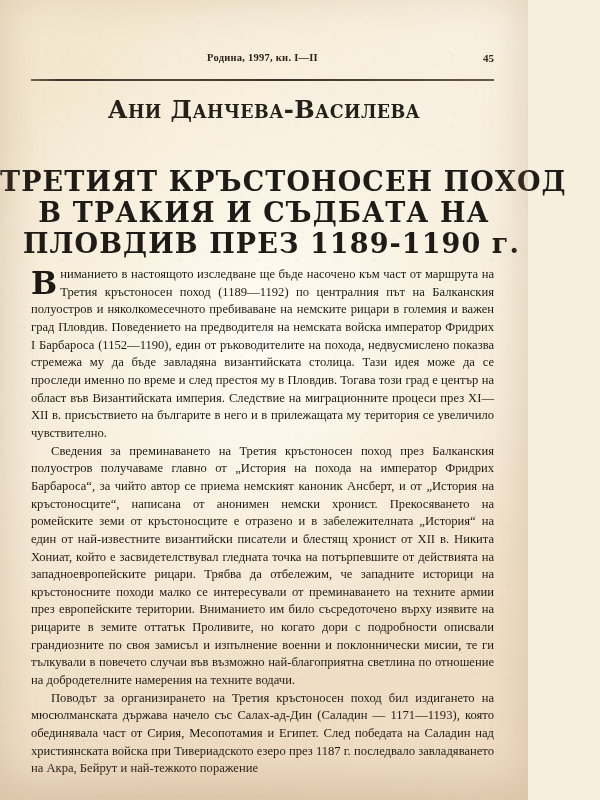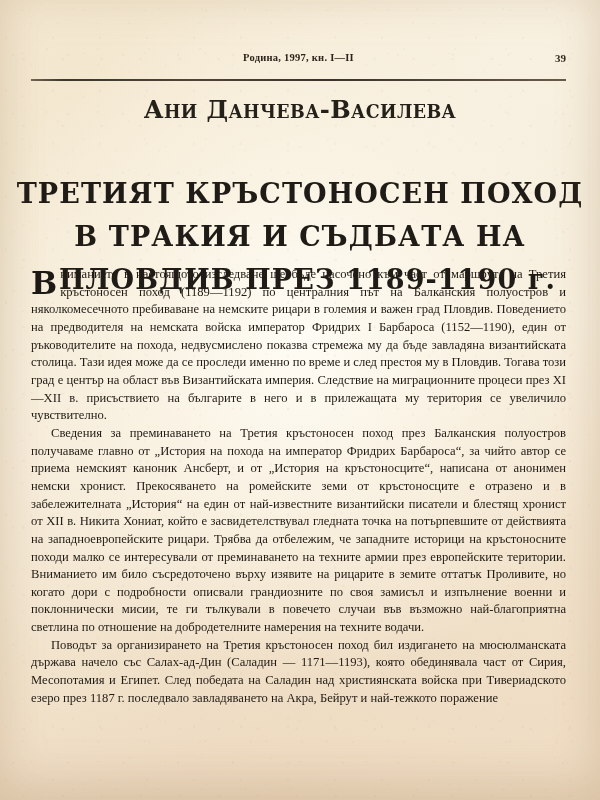--- a/index.html
+++ b/index.html
@@ -10,21 +10,21 @@
     width: 600px;
     height: 800px;
     overflow: hidden;
     background: #f7efdd;
     font-family: "Liberation Serif", serif;
   }
 
   
   .page {
     position: relative;
-    width: 600px;
+    width: 528px;
     height: 800px;
     box-sizing: border-box;
     background:
       radial-gradient(ellipse 70% 55% at 50% 42%, rgba(255,253,246,0.95) 0%, rgba(252,246,232,0.55) 45%, rgba(246,236,215,0.0) 78%),
       radial-gradient(ellipse 120% 80% at 12% 8%,  rgba(242,229,203,0.85) 0%, rgba(245,235,214,0.0) 60%),
       radial-gradient(ellipse 110% 90% at 92% 96%, rgba(239,221,196,0.9) 0%, rgba(245,234,212,0.0) 62%),
       radial-gradient(ellipse 100% 60% at 50% 102%, rgba(236,216,190,0.9) 0%, rgba(245,233,210,0.0) 65%),
       linear-gradient(177deg, #f9f2e2 0%, #f6eedd 28%, #f5ead7 62%, #f2e4cd 85%, #eedcc4 100%);
   }
   
@@ -113,21 +113,20 @@
     font-weight: 700;
     font-size: 27px;
     line-height: 31px;
     letter-spacing: 1.1px;
     color: #1f1b16;
     text-transform: uppercase;
   }
   .title .tl {
     display: block;
     white-space: nowrap;
-    margin-top: 12px;
   }
   .title .tl:nth-child(1) { transform: scaleX(1.00); }
   .title .tl:nth-child(2) { transform: scaleX(1.00); text-align: center; }
   .title .tl:nth-child(3) { transform: scaleX(1.00); }
   .title .lower { text-transform: none; padding-left: 15px; }
 
   
   .body-text {
     position: absolute;
     left: 31px;
@@ -161,21 +160,21 @@
 </style>
 </head>
 <body>
 
 <div class="page">
 
   <div class="grain"></div>
 
   <div class="running-head">
     <div class="rh-center">Родина, 1997, кн. I—II</div>
-    <div class="rh-folio">39</div>
+    <div class="rh-folio">45</div>
   </div>
 
   <div class="head-rule"></div>
 
   <div class="author">Ани Данчева-Василева</div>
 
   <div class="title">
     <span class="tl">ТРЕТИЯТ КРЪСТОНОСЕН ПОХОД</span>
     <span class="tl">В ТРАКИЯ И СЪДБАТА НА</span>
     <span class="tl lower">ПЛОВДИВ ПРЕЗ 1189-1190 г.</span>

